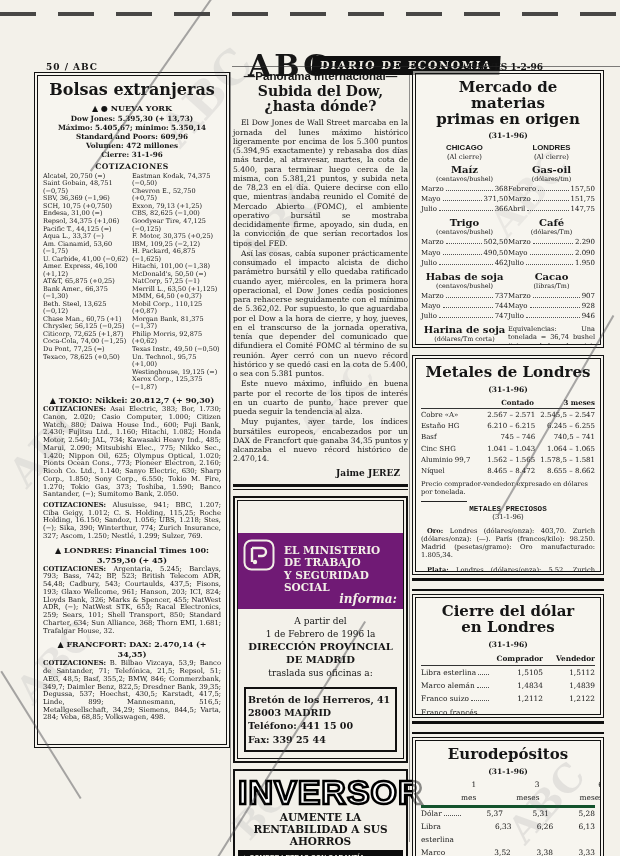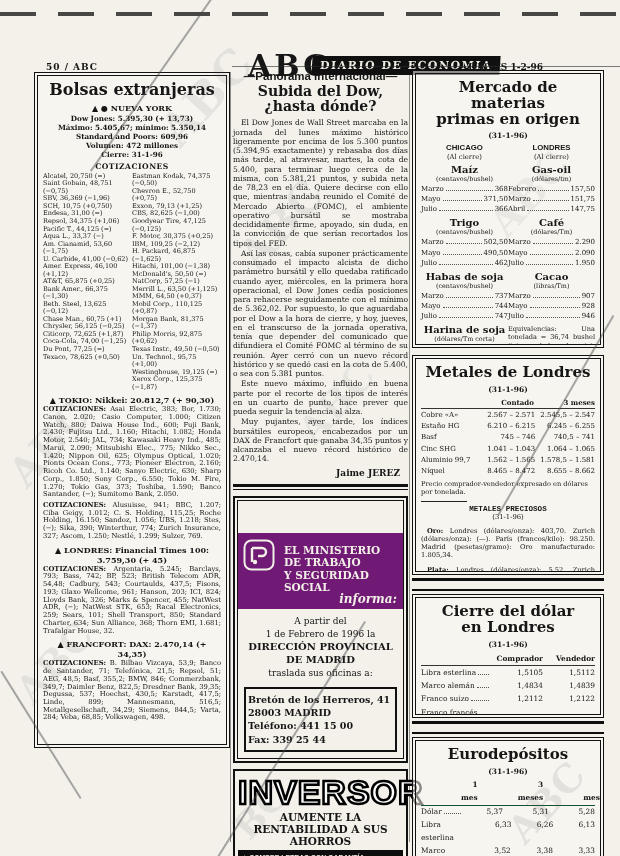--- a/index.html
+++ b/index.html
@@ -104,21 +104,21 @@
   .fxn{flex:1;}
   .fxc1{width:52px;text-align:right;}
   .fxc2{width:52px;text-align:right;}
   .fxhead{font-weight:bold;border-bottom:1px solid #333;}
   .fxrow .fxd{flex:1;border-bottom:1px dotted #555;margin:0 2px 2px;}
 
   .euhead,.eurow{display:flex;align-items:baseline;font-size:7.4px;line-height:1.75;}
   .eun{flex:1;}
   .euc{width:40px;text-align:right;}
   .euc2{width:46px;text-align:right;}
-  .euhead{font-weight:bold;border-bottom:1px solid #14532d;gap:40px;}
+  .euhead{font-weight:normal;border-bottom:3px solid #14532d;gap:40px;}
   .eurow .eud{flex:1;border-bottom:1px dotted #555;margin:0 2px 2px;}
 
   .vr{position:absolute;top:72px;width:1px;height:770px;background:#2d2d2d;opacity:.5;}
 </style>
 </head>
 <body>
 
 <div class="page">
 
   <div class="topedge"></div>

